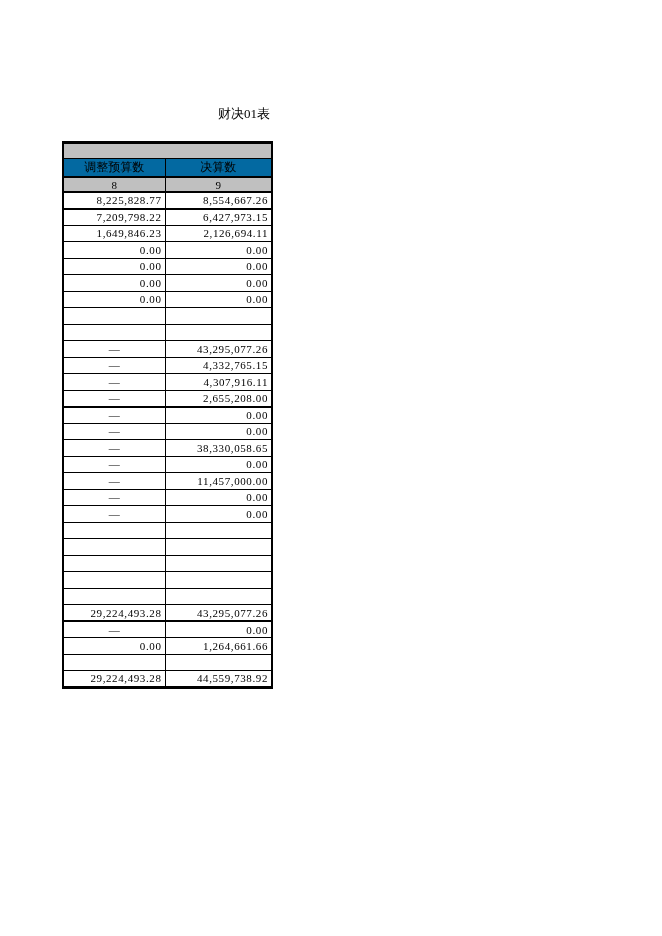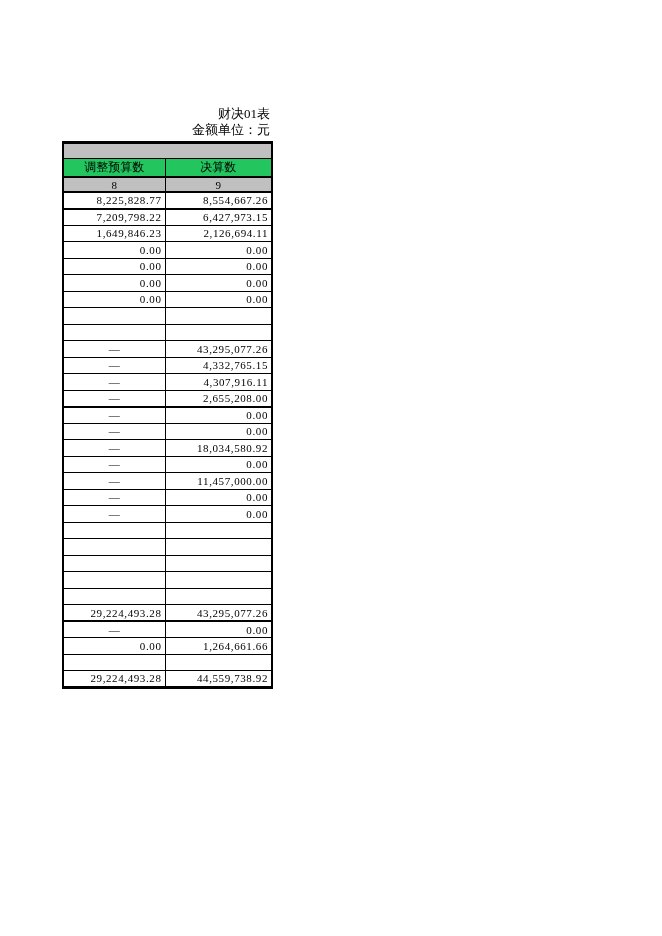--- a/index.html
+++ b/index.html
@@ -46,21 +46,21 @@
     white-space: nowrap;
     vertical-align: middle;
   }
 
   tr.gray-band td {
     background: #c0c0c0;
     height: 16px;
     border-bottom-width: 1px;
   }
   tr.col-head th {
-    background: #22c55e;
+    background: #0369a1;
     text-align: center;
     font-size: 12px;
     height: 17px;
     border-bottom-width: 2px;
   }
   tr.col-num th {
     background: #c0c0c0;
     text-align: center;
     font-size: 11px;
     height: 15px;
@@ -71,21 +71,20 @@
   td.dash { text-align: center; }
   tr.thick td { border-bottom-width: 2px; margin-top: 31px; }
 </style>
 </head>
 <body>
 
 <div class="page">
 
   <div class="titles">
     <div>财决01表</div>
-    <div>金额单位：元</div>
   </div>
 
   <table class="sheet">
     <colgroup>
       <col class="c8">
       <col class="c9">
     </colgroup>
     <thead>
       <tr class="gray-band">
         <td colspan="2"></td>
@@ -155,21 +154,21 @@
         <tr>
           <td class="dash">—</td>
           <td class="num">0.00</td>
         </tr>
         <tr>
           <td class="dash">—</td>
           <td class="num">0.00</td>
         </tr>
         <tr>
           <td class="dash">—</td>
-          <td class="num">18,034,580.92</td>
+          <td class="num">38,330,058.65</td>
         </tr>
         <tr>
           <td class="dash">—</td>
           <td class="num">0.00</td>
         </tr>
         <tr>
           <td class="dash">—</td>
           <td class="num">11,457,000.00</td>
         </tr>
         <tr>

